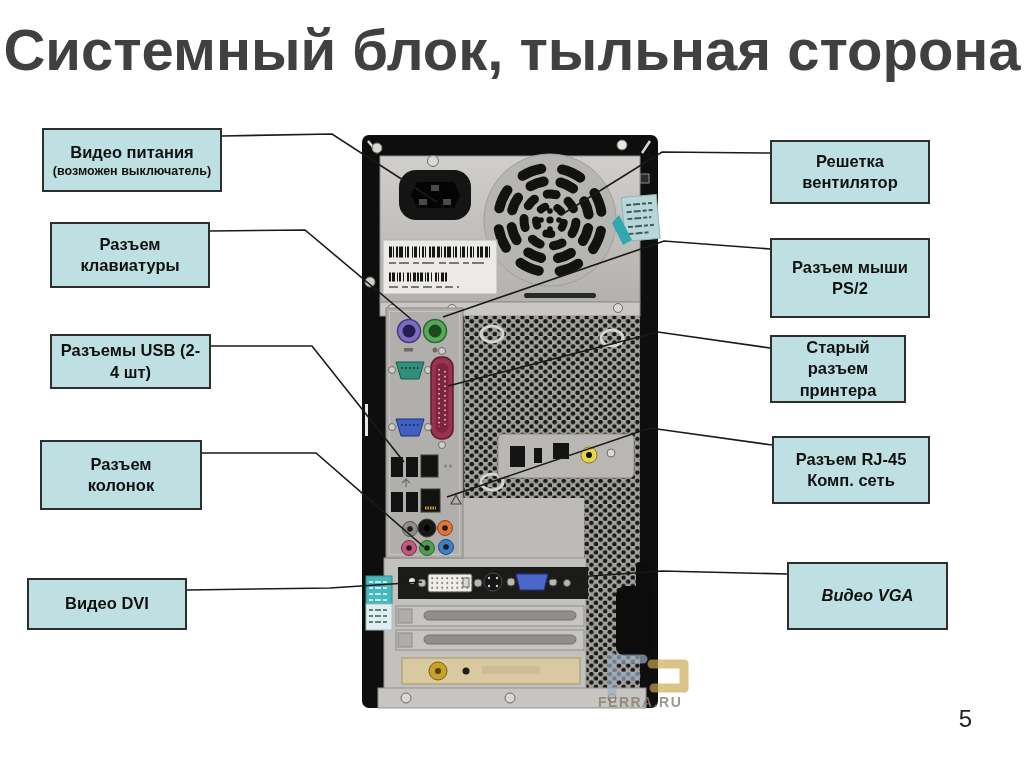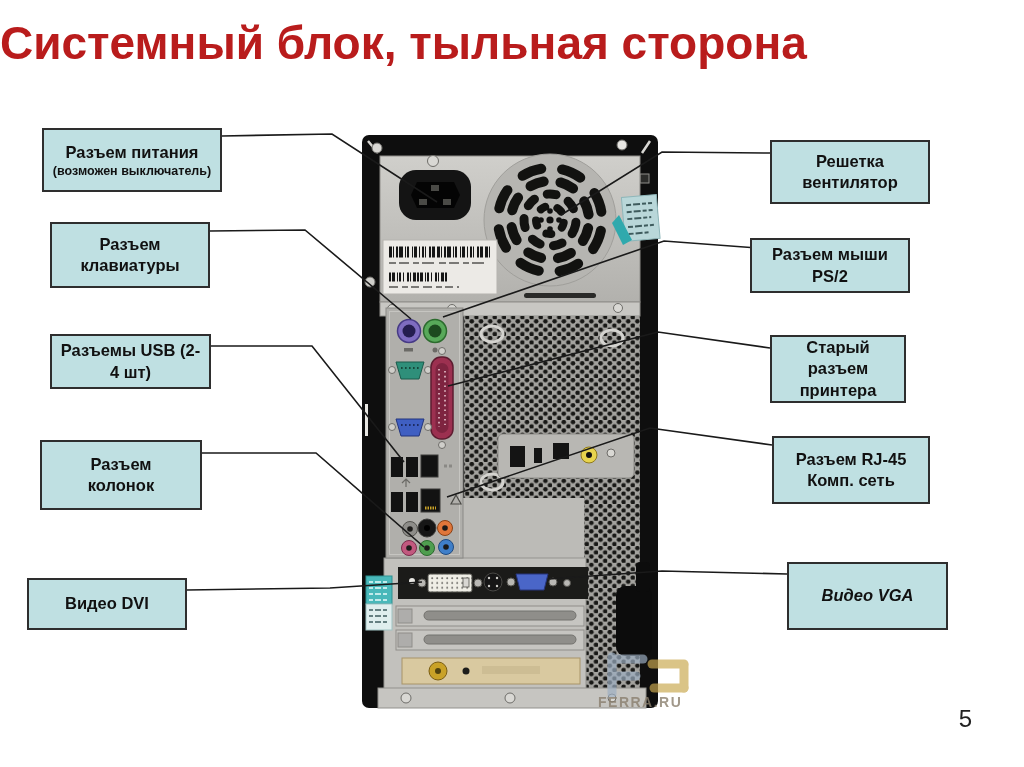--- a/index.html
+++ b/index.html
@@ -1,34 +1,34 @@
 <!DOCTYPE html>
 <html><head>
 <meta charset="utf-8">
 <style>
   html,body{margin:0;padding:0;background:#fff;}
   .page{position:relative;width:1024px;height:767px;background:#ffffff;overflow:hidden;
         font-family:"Liberation Sans","DejaVu Sans",sans-serif;border-bottom:1px solid #f0eaea;}
-  .title{position:absolute;left:0;right:0;top:16px;
-         font-size:46px;font-weight:bold;color:#b91c1c;letter-spacing:0;}
+  .title{position:absolute;left:0;right:0;top:16px;text-align:center;
+         font-size:58px;font-weight:bold;color:#404040;letter-spacing:0;}
   .label{position:absolute;background:#bfe0e2;border:2px solid #2e2e2e;
          display:flex;flex-direction:column;align-items:center;justify-content:center;
          text-align:center;color:#111;box-sizing:border-box;padding:2px 6px;}
   .lbl-main{font-size:16.5px;font-weight:bold;line-height:1.28;white-space:pre-line;}
   .lbl-sub{font-size:12.5px;font-weight:600;margin-top:0;}
   .page-number{position:absolute;right:52px;bottom:34px;font-size:24px;color:#222;}
   .art{position:absolute;left:0;top:0;width:1024px;height:767px;}
   
   .box-l1{left:42px;top:128px;width:180px;height:64px;}
   .box-l2{left:50px;top:222px;width:160px;height:66px;}
   .box-l3{left:50px;top:334px;width:161px;height:55px;}
   .box-l4{left:40px;top:440px;width:162px;height:70px;}
   .box-l5{left:27px;top:578px;width:160px;height:52px;}
   .box-r1{left:770px;top:140px;width:160px;height:64px;}
-  .box-r2{left:750px;top:238px;width:160px;height:55px;}
+  .box-r2{left:770px;top:238px;width:160px;height:80px;}
   .box-r3{left:770px;top:335px;width:136px;height:68px;}
   .box-r4{left:772px;top:436px;width:158px;height:68px;}
   .box-r5{left:787px;top:562px;width:161px;height:68px;font-style:italic;}
 </style>
 </head>
 <body>
 
 <div class="page">
 
   <div class="title">Системный блок, тыльная сторона</div>
@@ -283,21 +283,21 @@
       <polyline points="187,590 330,588 422,582"></polyline>
       <polyline points="770,153 662,152 561,215"></polyline>
       <polyline points="770,249 664,241 443,317"></polyline>
       <polyline points="770,348 658,332 448,386"></polyline>
       <polyline points="772,445 650,428 447,497"></polyline>
       <polyline points="787,574 662,571 549,579"></polyline>
     </g>
   </svg>
 
   <div class="label box-l1">
-    <div class="lbl-main">Разъем питания</div>
+    <div class="lbl-main">Видео питания</div>
     <div class="lbl-sub">(возможен выключатель)</div>
   </div>
   <div class="label box-l2">
     <div class="lbl-main">Разъем
 клавиатуры</div>
   </div>
   <div class="label box-l3">
     <div class="lbl-main">Разъемы USB (2-
 4 шт)</div>
   </div>

